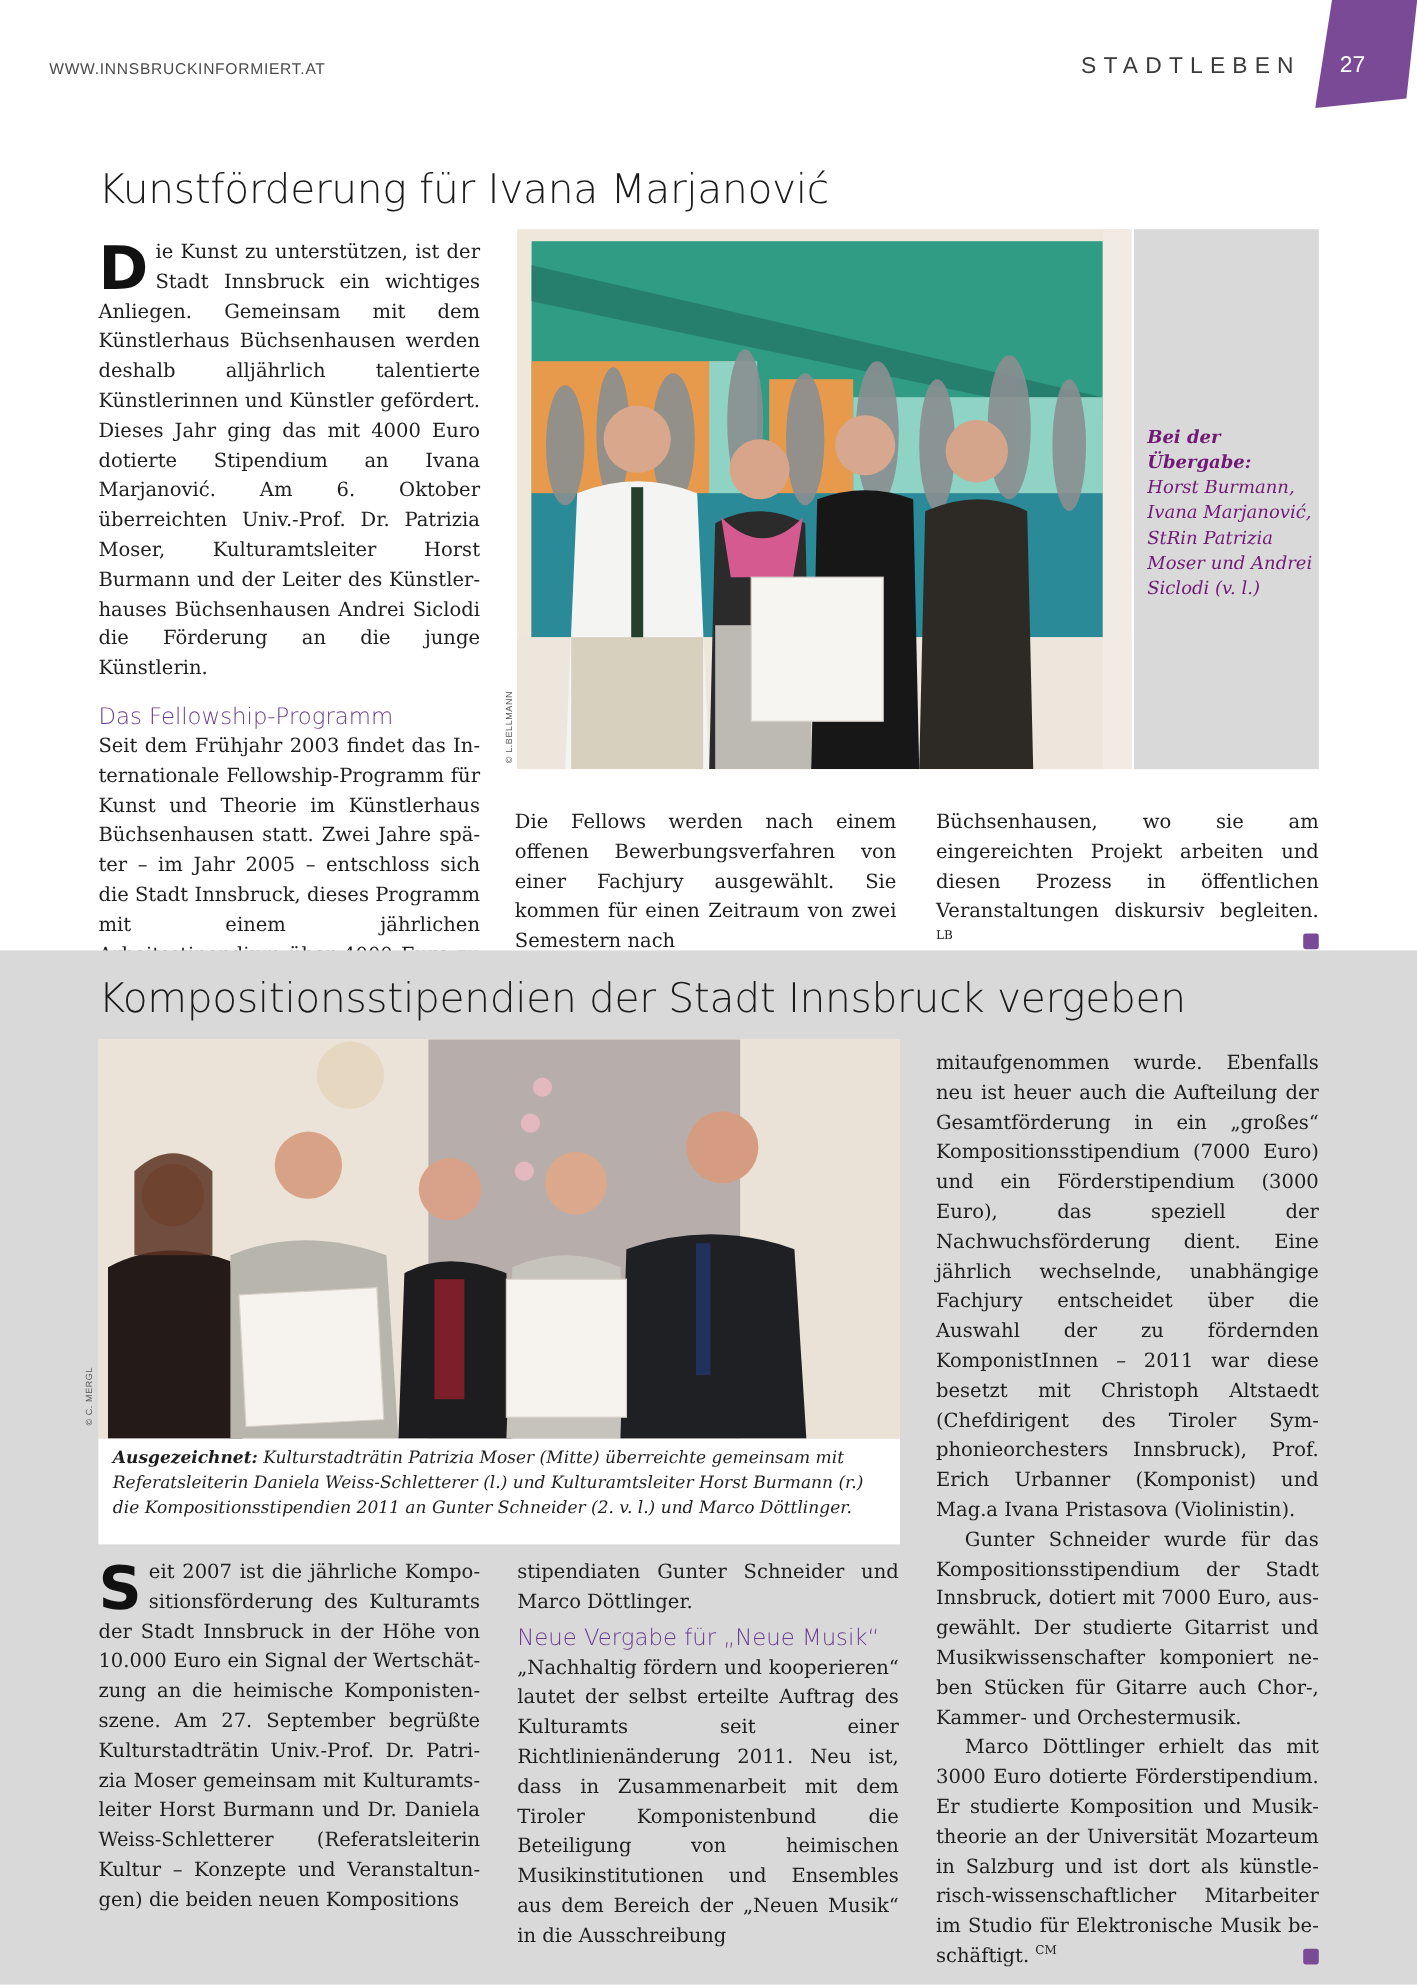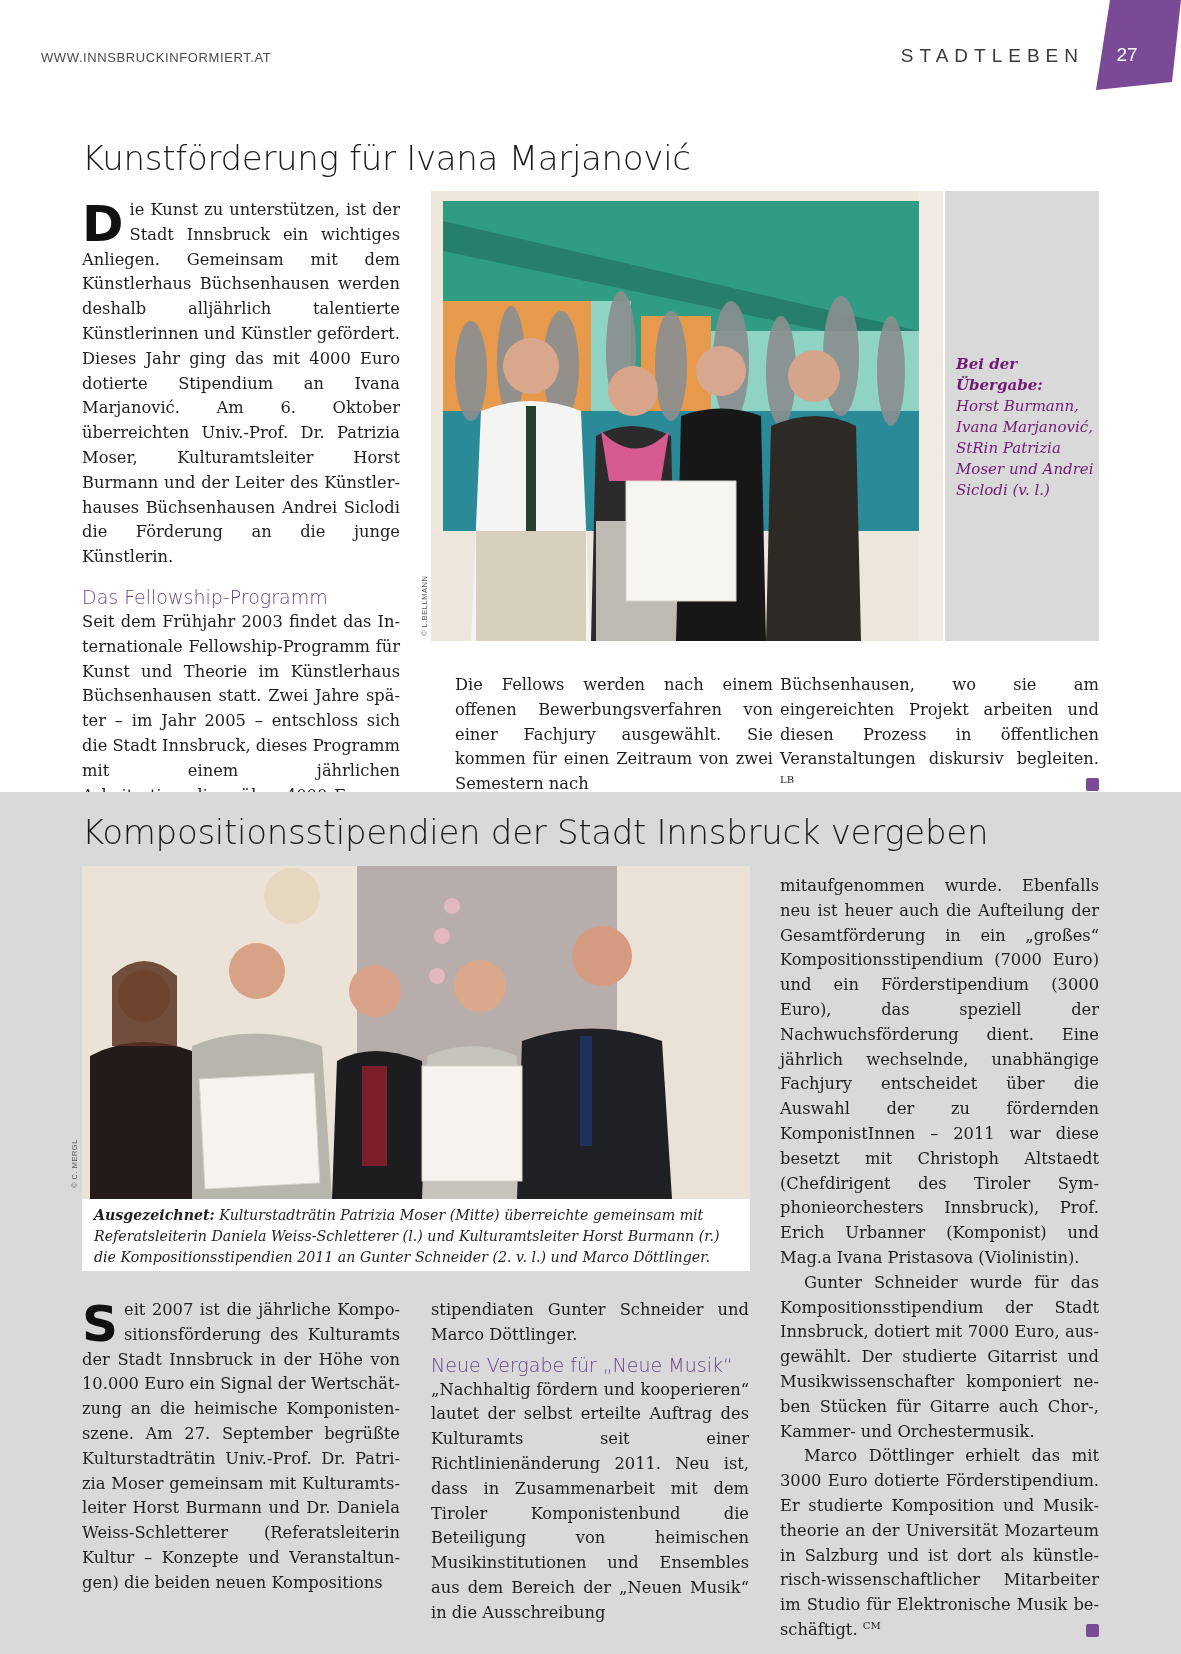--- a/index.html
+++ b/index.html
@@ -28,21 +28,21 @@
   .photo1 { position: absolute; left: 431px; top: 191px; width: 512px; height: 450px; background: #f1ebe3; overflow: hidden; }
   .caption-box1 { position: absolute; left: 945px; top: 191px; width: 154px; height: 450px; background: #d9d9d9; }
   .caption1 { position: absolute; left: 956px; top: 354px; width: 140px; font-style: italic; font-size: 15px; line-height: 21px; color: #701a75; }
   .caption1 b { font-weight: bold; }
   .credit { position: absolute; font-family: "Liberation Sans", sans-serif; font-size: 7.5px; letter-spacing: 0.5px; color: #555; transform: rotate(-90deg); transform-origin: left top; white-space: nowrap; }
   .credit1 { left: 420px; top: 636px; }
   .credit2 { left: 70px; top: 1188px; }
 
   .bottom-article { position: absolute; left: 0; top: 792px; width: 1181px; height: 862px; background: #d9d9d9; }
   .photo2 { position: absolute; left: 82px; top: 866px; width: 668px; height: 333px; background: #efe8e0; overflow: hidden; }
-  .caption2 { position: absolute; left: 82px; top: 1199px; width: 668px; height: 72px; background: #ffffff; padding: 6px 10px 0 12px; font-style: italic; font-size: 14.2px; line-height: 21px; color: #1e1e1e; }
+  .caption2 { position: absolute; left: 82px; top: 1199px; width: 668px; height: 88px; background: #ffffff; padding: 6px 10px 0 12px; font-style: italic; font-size: 14.2px; line-height: 21px; color: #1e1e1e; }
   .caption2 b { font-weight: bold; }
 </style>
 </head>
 <body>
 
 <div class="header-url">WWW.INNSBRUCKINFORMIERT.AT</div>
 <div class="header-section">STADTLEBEN</div>
 <div class="page-tab">
   <svg viewBox="0 0 85 90" preserveAspectRatio="none">
     <polygon points="14,0 85,0 76,82 0,90" fill="#7b4a97"></polygon>
@@ -101,21 +101,21 @@
     </svg>
   </div>
   <div class="credit credit1">© L.BELLMANN</div>
 
   <div class="caption-box1"></div>
   <div class="caption1">
     <b>Bei der Übergabe:</b><br>
     <span>Horst Burmann, Ivana Marjanović, StRin Patrizia Moser und Andrei Siclodi (v. l.)</span>
   </div>
 
-  <div class="col" style="left:455px; top:673px; width:318px;">
+  <div class="col" style="left:429px; top:673px; width:318px;">
     <p>Die Fellows werden nach einem offenen Bewerbungsverfahren von einer Fach­jury ausgewählt. Sie kommen für einen Zeitraum von zwei Semestern nach</p>
   </div>
   <div class="col" style="left:780px; top:673px; width:319px;">
     <p>
       <span>Büchsenhausen, wo sie am eingereich­ten Projekt arbeiten und diesen Prozess in öffentlichen Veranstaltungen diskur­siv begleiten.</span>
       <span class="byline">LB</span>
       <span class="endmark"></span>
     </p>
   </div>
 </section>

